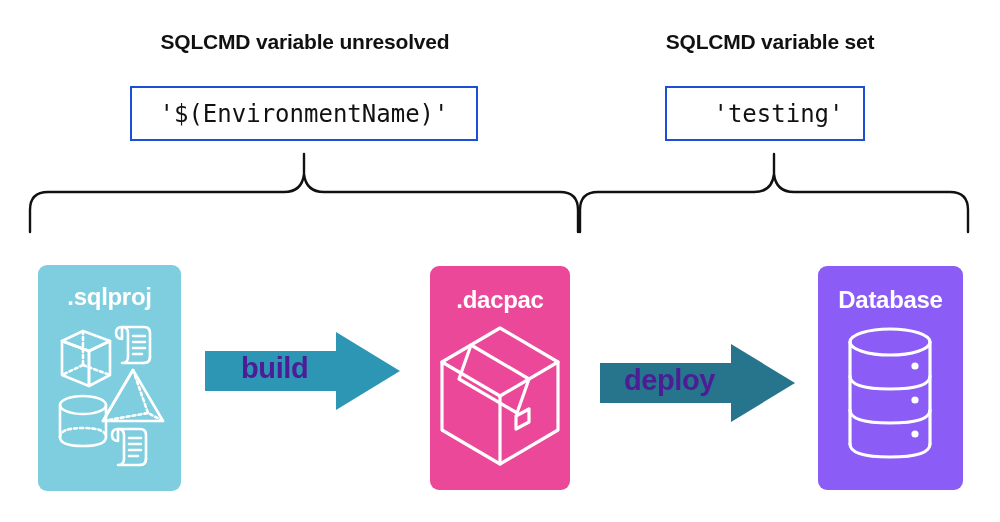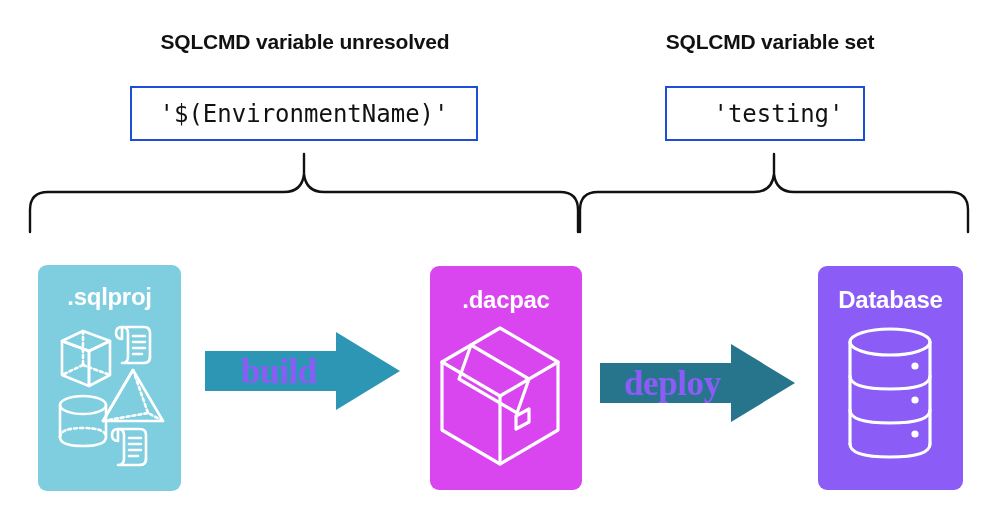--- a/index.html
+++ b/index.html
@@ -75,37 +75,37 @@
     font-size: 24px;
     letter-spacing: -0.3px;
     white-space: nowrap;
   }
   .stagebox-art {
     position: absolute;
     left: 0; right: 0;
   }
 
   #box-sqlproj  { left: 38px;  top: 265px; width: 143px; height: 226px; background: #7ecee0; }
-  #box-dacpac   { left: 430px; top: 266px; width: 140px; height: 224px; background: #d946ef; padding-left: 12px; }
+  #box-dacpac   { left: 430px; top: 266px; width: 140px; height: 224px; background: #ec4899; }
   #box-database { left: 818px; top: 266px; width: 145px; height: 224px; background: #8b5cf6; }
 
   #box-sqlproj  .stagebox-label { top: 18px; }
   #box-dacpac   .stagebox-label { top: 20px; }
   #box-database .stagebox-label { top: 20px; }
 
   
   .arrow-wrap { position: absolute; }
   #arrow-build  { left: 205px; top: 332px; }
   #arrow-deploy { left: 600px; top: 344px; }
   .arrow-label {
     position: absolute;
-    color: #8b5cf6;
-    font-family: Liberation Serif, serif;
+    color: #4c1d95;
+    font-family: Liberation Sans, sans-serif;
     font-weight: bold;
-    font-size: 35px;
+    font-size: 29px;
     letter-spacing: -0.4px;
     white-space: nowrap;
   }
   #arrow-build .arrow-label  { left: 36px; top: 20px; }
   #arrow-deploy .arrow-label { left: 24px; top: 20px; }
 </style>
 </head>
 <body>
 
 <div id="stage">

